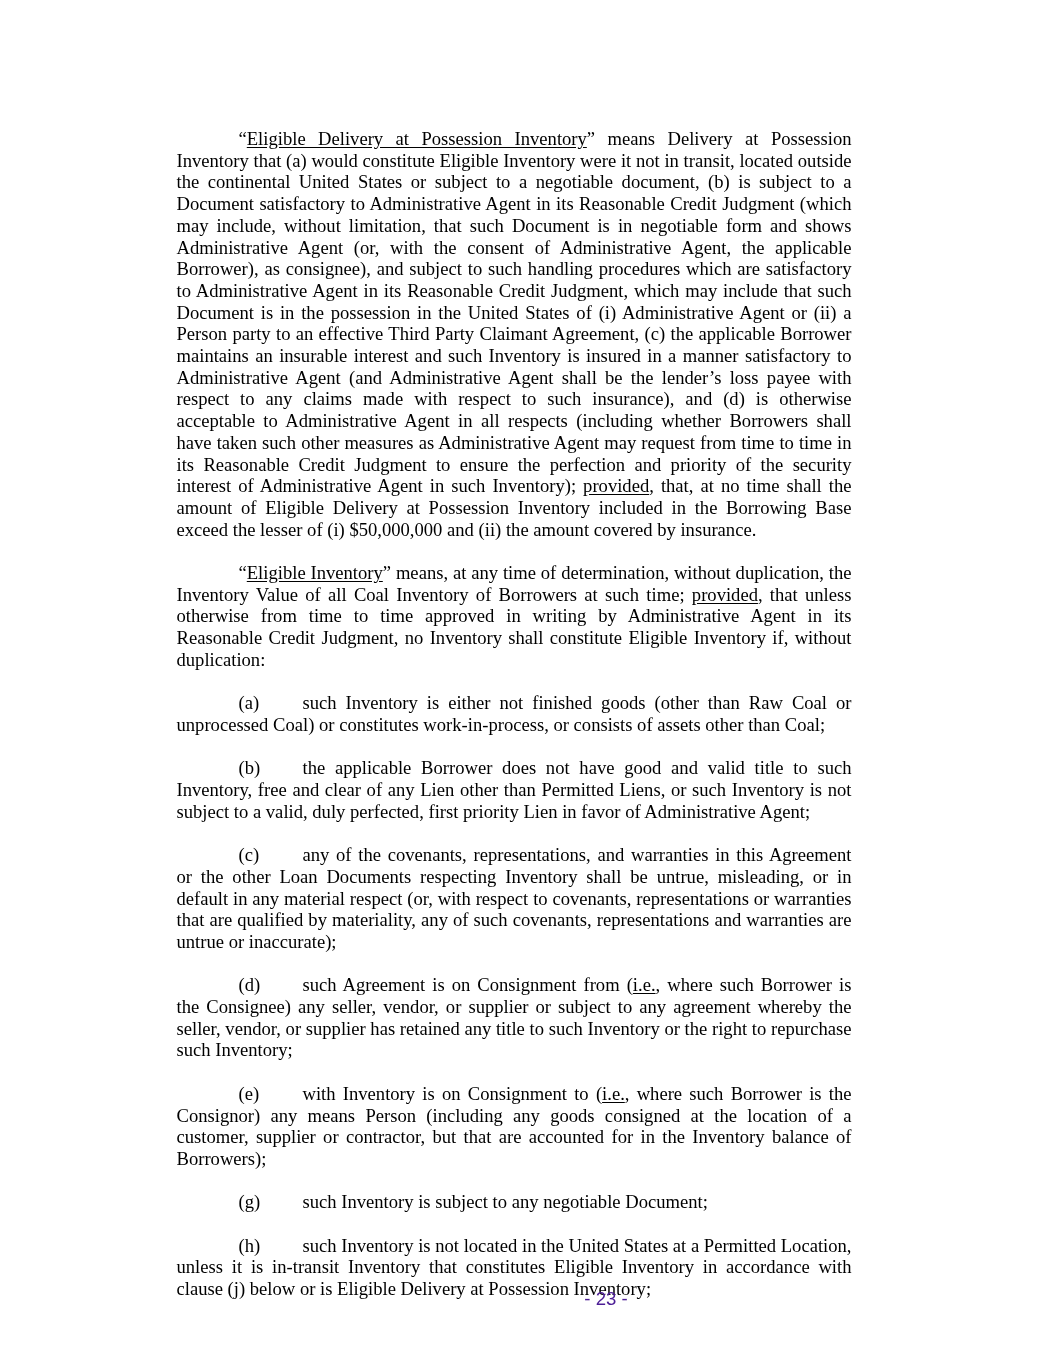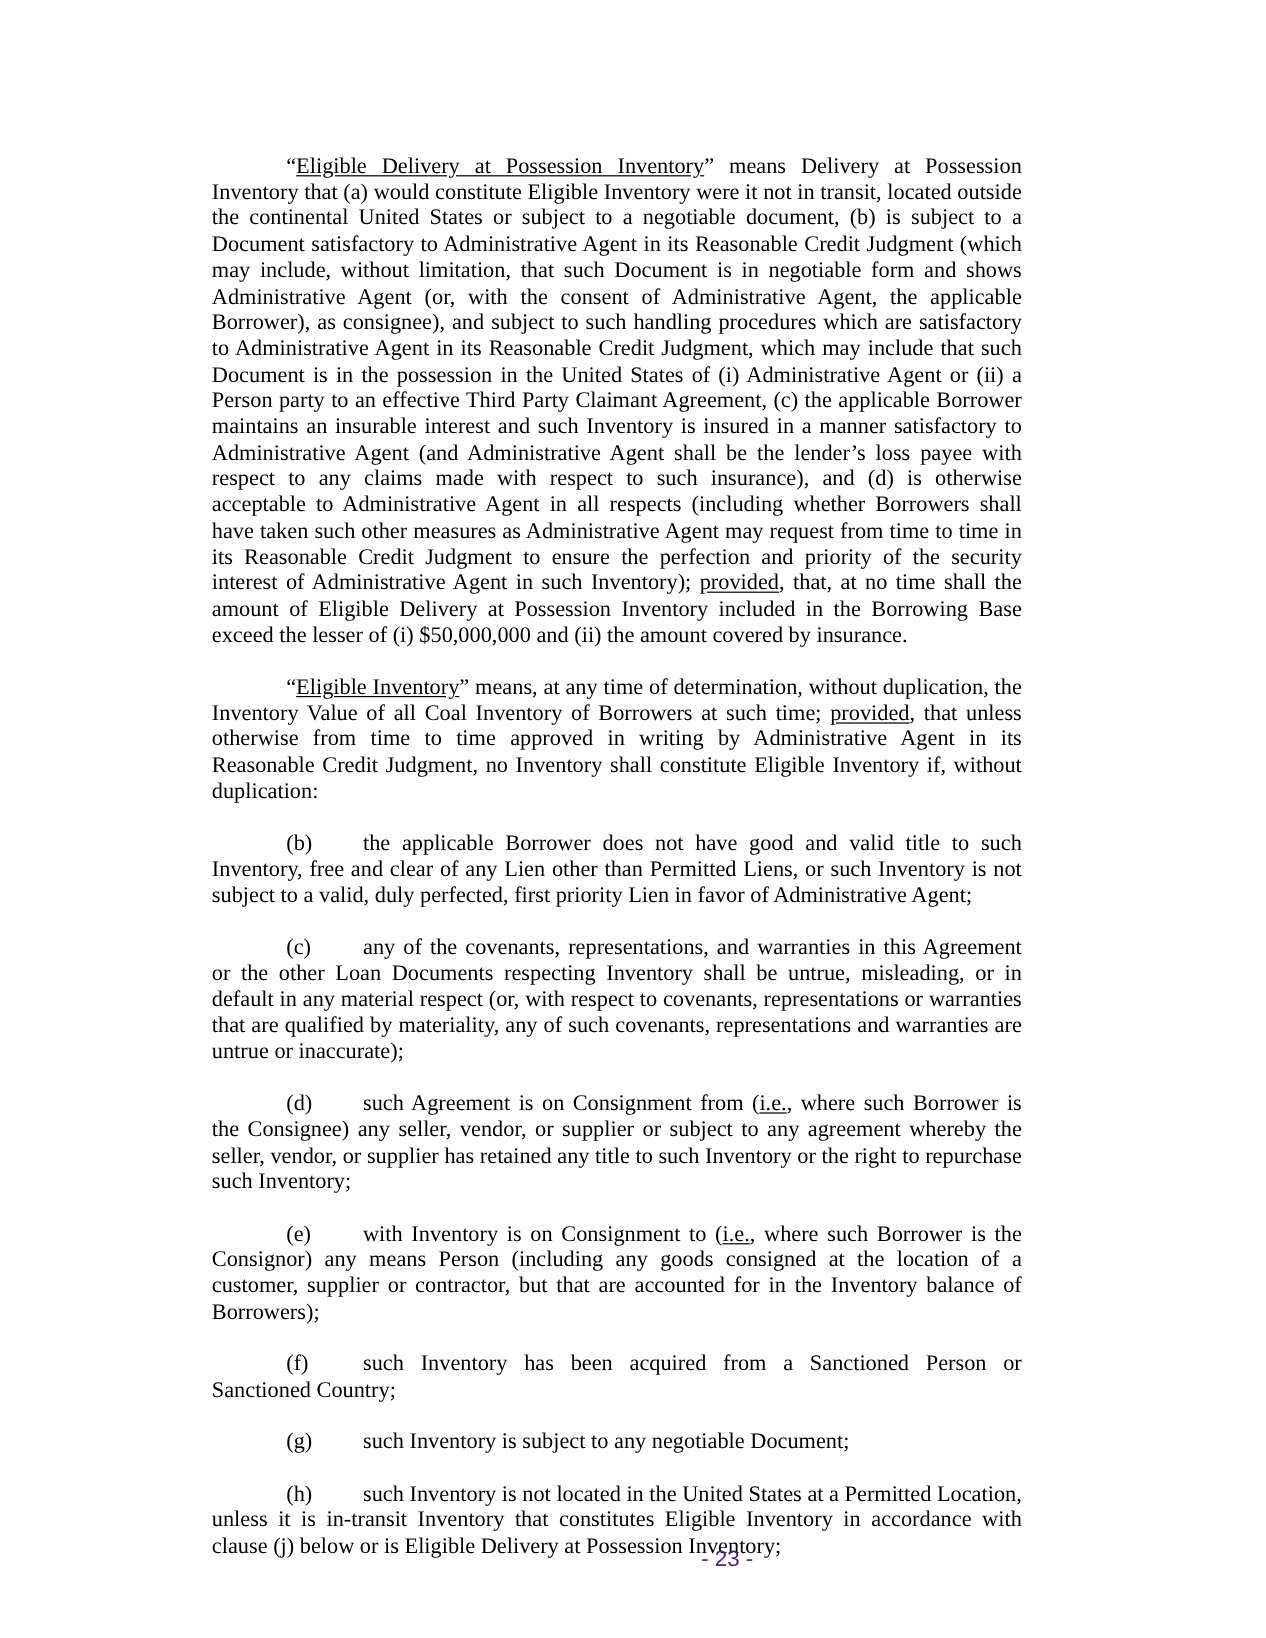--- a/index.html
+++ b/index.html
@@ -48,24 +48,24 @@
     color: #4c1d95;
   }
 </style>
 </head>
 <body>
 
 <div class="page">
   <div class="body-text">
       <p class="para"><span>“</span><span class="u">Eligible Delivery at Possession Inventory</span><span>” means Delivery at Possession Inventory that (a) would constitute Eligible Inventory were it not in transit, located outside the continental United States or subject to a negotiable document, (b) is subject to a Document satisfactory to Administrative Agent in its Reasonable Credit Judgment (which may include, without limitation, that such Document is in negotiable form and shows Administrative Agent (or, with the consent of Administrative Agent, the applicable Borrower), as consignee), and subject to such handling procedures which are satisfactory to Administrative Agent in its Reasonable Credit Judgment, which may include that such Document is in the possession in the United States of (i) Administrative Agent or (ii) a Person party to an effective Third Party Claimant Agreement, (c) the applicable Borrower maintains an insurable interest and such Inventory is insured in a manner satisfactory to Administrative Agent (and Administrative Agent shall be the lender’s loss payee with respect to any claims made with respect to such insurance), and (d) is otherwise acceptable to Administrative Agent in all respects (including whether Borrowers shall have taken such other measures as Administrative Agent may request from time to time in its Reasonable Credit Judgment to ensure the perfection and priority of the security interest of Administrative Agent in such Inventory); </span><span class="u">provided</span><span>, that, at no time shall the amount of Eligible Delivery at Possession Inventory included in the Borrowing Base exceed the lesser of (i) $50,000,000 and (ii) the amount covered by insurance.</span></p>
       <p class="para"><span>“</span><span class="u">Eligible Inventory</span><span>” means, at any time of determination, without duplication, the Inventory Value of all Coal Inventory of Borrowers at such time; </span><span class="u">provided</span><span>, that unless otherwise from time to time approved in writing by Administrative Agent in its Reasonable Credit Judgment, no Inventory shall constitute Eligible Inventory if, without duplication:</span></p>
+      <p class="para"><span class="clause-label">(a)</span><span>such Inventory is either not finished goods (other than Raw Coal or unprocessed Coal) or constitutes work-in-process, or consists of assets other than Coal;</span></p>
       <p class="para"><span class="clause-label">(b)</span><span>the applicable Borrower does not have good and valid title to such Inventory, free and clear of any Lien other than Permitted Liens, or such Inventory is not subject to a valid, duly perfected, first priority Lien in favor of Administrative Agent;</span></p>
       <p class="para"><span class="clause-label">(c)</span><span>any of the covenants, representations, and warranties in this Agreement or the other Loan Documents respecting Inventory shall be untrue, misleading, or in default in any material respect (or, with respect to covenants, representations or warranties that are qualified by materiality, any of such covenants, representations and warranties are untrue or inaccurate);</span></p>
       <p class="para"><span class="clause-label">(d)</span><span>such Agreement is on Consignment from (</span><span class="u">i.e.</span><span>, where such Borrower is the Consignee) any seller, vendor, or supplier or subject to any agreement whereby the seller, vendor, or supplier has retained any title to such Inventory or the right to repurchase such Inventory;</span></p>
       <p class="para"><span class="clause-label">(e)</span><span>with Inventory is on Consignment to (</span><span class="u">i.e.</span><span>, where such Borrower is the Consignor) any means Person (including any goods consigned at the location of a customer, supplier or contractor, but that are accounted for in the Inventory balance of Borrowers);</span></p>
-      <p class="para"><span class="clause-label">(f)</span><span>such Inventory has been acquired from a Sanctioned Person or Sanctioned Country;</span></p>
       <p class="para"><span class="clause-label">(g)</span><span>such Inventory is subject to any negotiable Document;</span></p>
       <p class="para"><span class="clause-label">(h)</span><span>such Inventory is not located in the United States at a Permitted Location, unless it is in-transit Inventory that constitutes Eligible Inventory in accordance with clause (j) below or is Eligible Delivery at Possession Inventory;</span></p>
     </div>
   <div class="footer">
     <span>- 23 -</span>
   </div>
 </div>
 
 </body></html>

